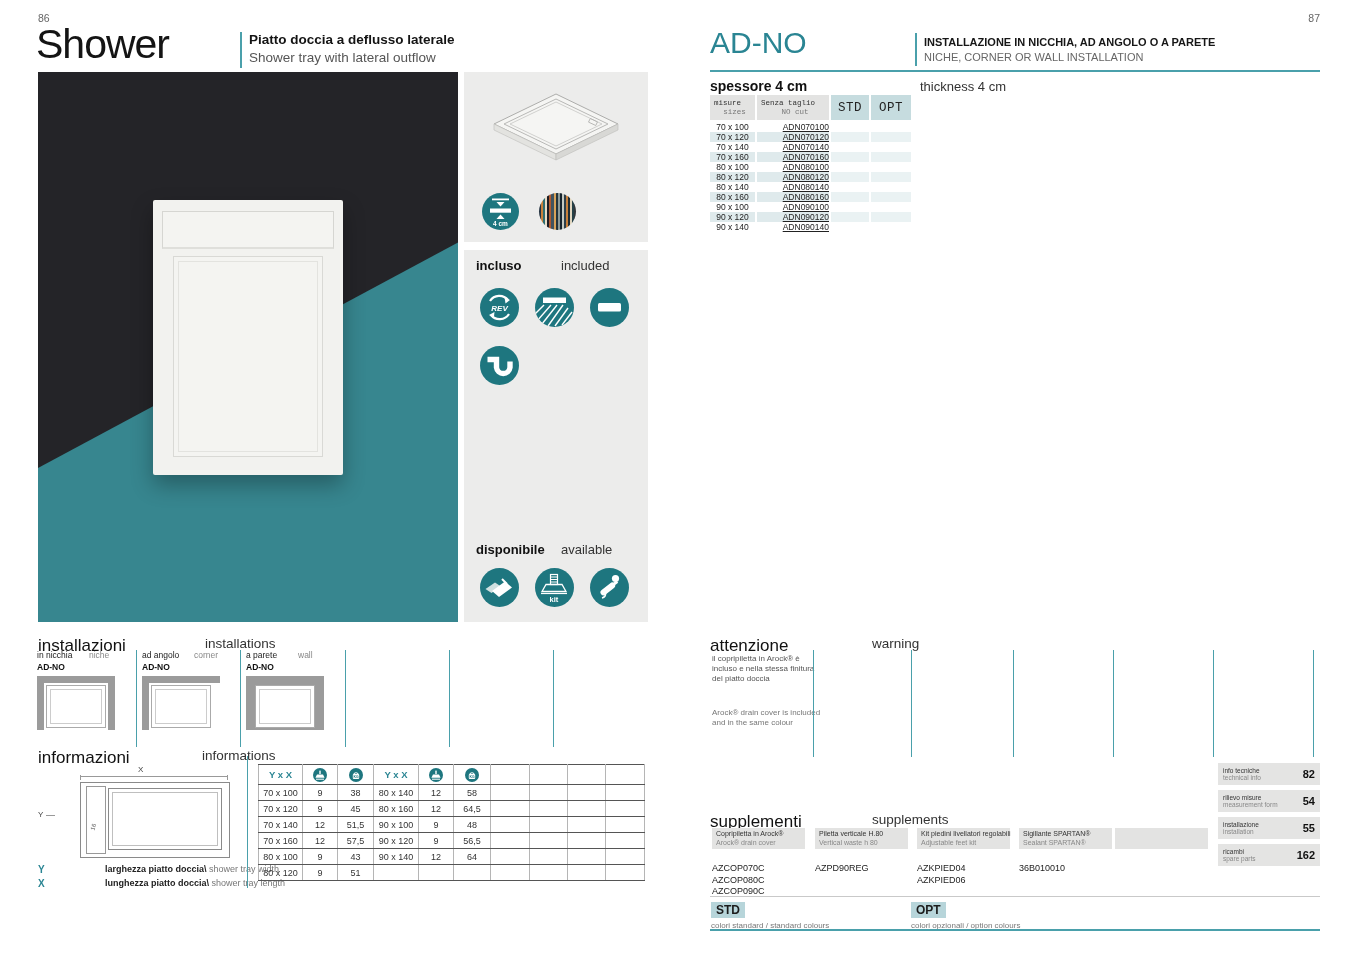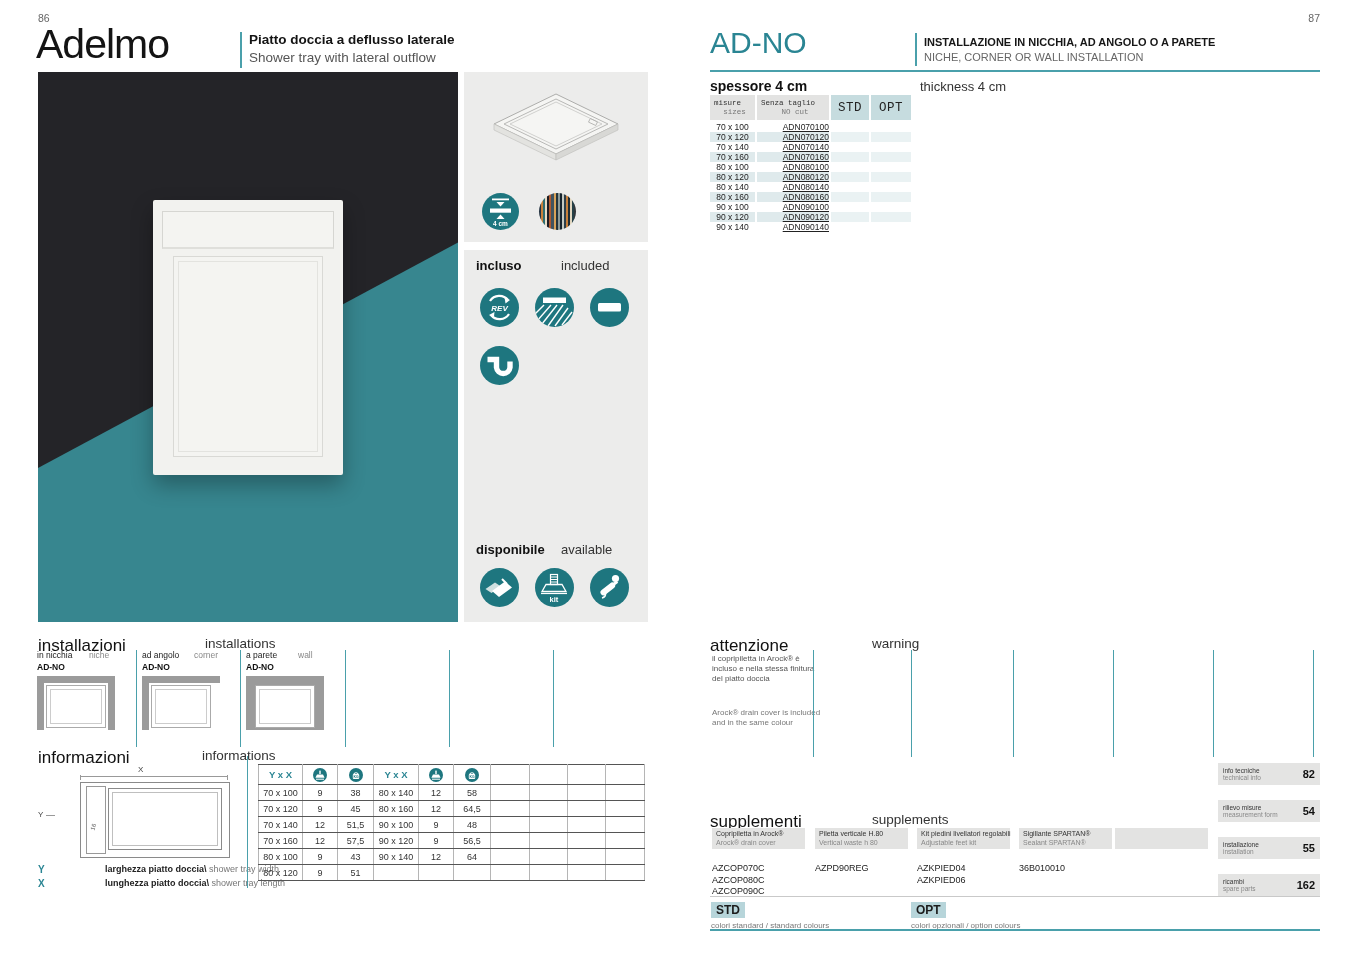--- a/index.html
+++ b/index.html
@@ -111,21 +111,21 @@
   .c-code{text-align:right;padding-left:4px !important;text-decoration:underline;}
   .size-table tbody tr:nth-of-type(even) td{background:#dfeaec;}
   .size-table tbody tr:nth-of-type(even) td.c-std,
   .size-table tbody tr:nth-of-type(even) td.c-opt{background:#eaf2f3;}
 
   .att-note{position:absolute;left:712px;width:112px;font-size:8px;line-height:10px;}
   #att-it{top:654px;color:#555;}
   #att-en{top:708px;color:#777;}
   .att-sep{position:absolute;top:650px;height:107px;width:1px;background:#4aa0ab;}
 
-  .nav-col{position:absolute;left:1218px;top:763px;width:102px;display:flex;flex-direction:column;gap:15px;}
+  .nav-col{position:absolute;left:1218px;top:763px;width:102px;display:flex;flex-direction:column;gap:5px;}
   .nav-box{height:22px;background:#e4e4e3;display:flex;align-items:center;justify-content:space-between;padding:0 5px 0 5px;box-sizing:border-box;}
   .nav-lbl{font-size:6.5px;line-height:7.5px;}
   .nav-it{color:#333;}
   .nav-en{color:#888;}
   .nav-page{font-size:11px;font-weight:bold;color:#111;}
 
   .sup-host{display:contents;}
   .sup-item{position:absolute;top:828px;width:93px;}
   .sup-item:nth-of-type(1){left:712px;}
   .sup-item:nth-of-type(2){left:815px;}
@@ -146,21 +146,21 @@
   .leg-sub{margin-top:3px;font-size:8px;color:#777;}
   .bottom-teal{position:absolute;left:710px;top:929px;width:610px;height:2px;background:#4aa0ab;}
 </style>
 </head>
 <body>
 
 <div class="canvas">
 
   
   <div class="pagenum" id="pn-left">86</div>
-  <div class="main-title">Adelmo</div>
+  <div class="main-title">Shower</div>
   <div class="title-div"></div>
   <div class="sub-it">Piatto doccia a deflusso laterale</div>
   <div class="sub-en">Shower tray with lateral outflow</div>
 
   
   <div class="photo">
     <div class="photo-teal"></div>
     <div class="tray">
       <div class="tray-top"></div>
       <div class="tray-panel">

